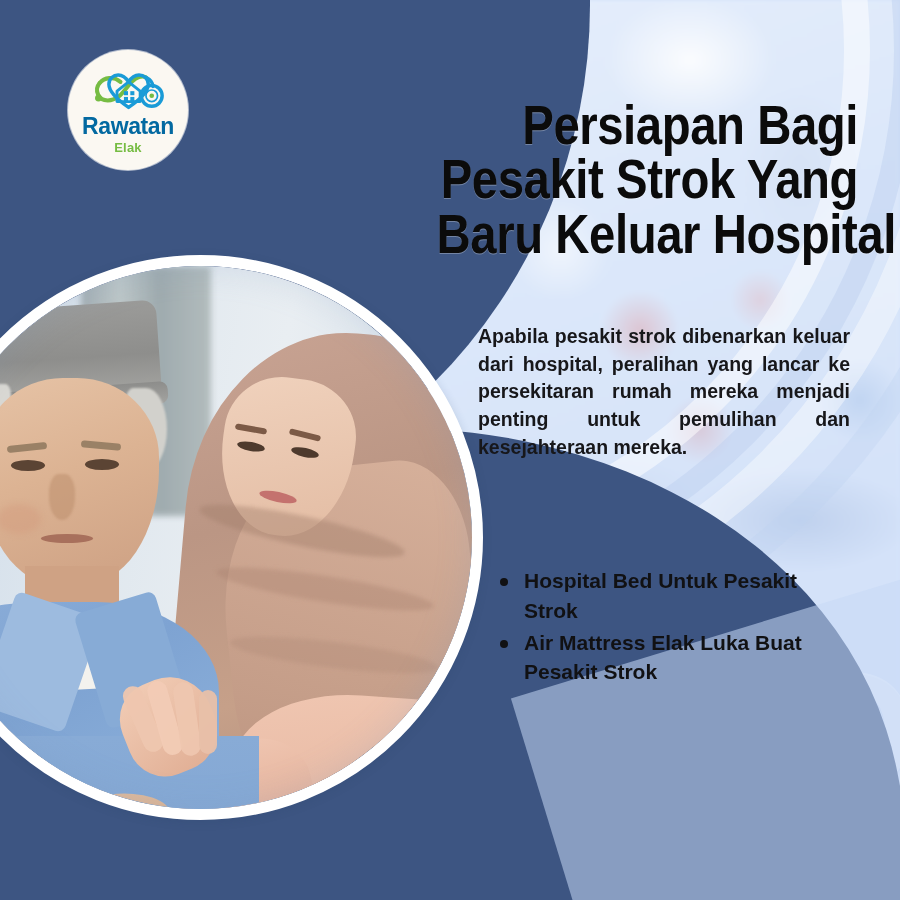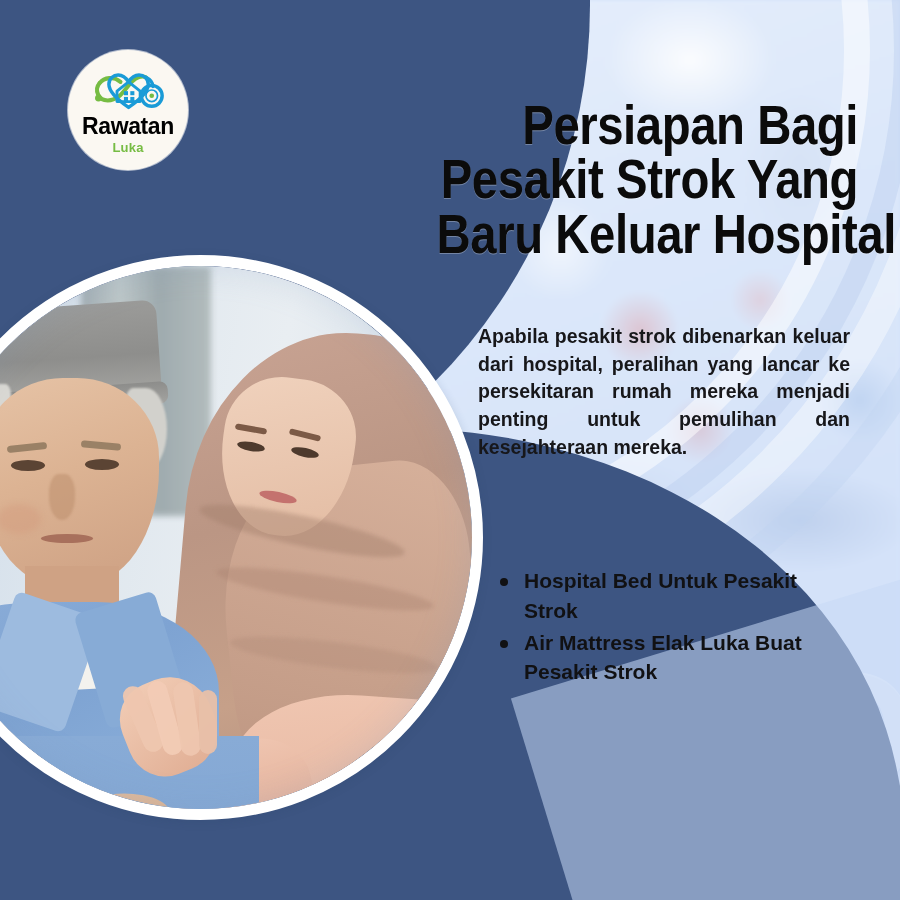--- a/index.html
+++ b/index.html
@@ -101,21 +101,21 @@
     left:68px; top:50px;
     width:120px; height:120px;
     border-radius:50%;
     background:#fbf8f2;
     display:flex; flex-direction:column;
     align-items:center; justify-content:center;
     box-shadow:0 0 0 1px rgba(255,255,255,.6);
   }
   .logo-mark { width:76px; height:44px; margin-top:2px; }
   .logo-word {
-    font-size:23px; font-weight:bold; color:#000000;
+    font-size:23px; font-weight:bold; color:#0369a1;
     letter-spacing:-.4px; line-height:1; margin-top:3px;
   }
   .logo-sub {
     font-size:13px; font-weight:bold; color:#76bc43;
     letter-spacing:.2px; line-height:1; margin-top:3px;
   }
 
   
   .photo-circle {
     position:absolute;
@@ -382,21 +382,21 @@
       <rect x="69" y="40" width="7" height="7" fill="#1a9bd7"></rect>
       <rect x="58" y="50" width="7" height="7" fill="#1a9bd7"></rect>
       <rect x="69" y="50" width="7" height="7" fill="#1a9bd7"></rect>
 
       <circle cx="106" cy="48" r="18" fill="none" stroke="#1a9bd7" stroke-width="6"></circle>
       <circle cx="106" cy="48" r="10" fill="none" stroke="#1a9bd7" stroke-width="3"></circle>
       <circle cx="106" cy="48" r="4" fill="#76bc43"></circle>
       <path d="M96 16 C104 20 108 26 108 32" fill="none" stroke="#1a9bd7" stroke-width="6" stroke-linecap="round"></path>
     </svg>
     <div class="logo-word">Rawatan</div>
-    <div class="logo-sub">Luka</div>
+    <div class="logo-sub">Elak</div>
   </div>
 
   <div class="photo-circle">
     <div class="photo-inner">
       <div class="ph ph-room"></div>
       <div class="ph ph-curtain"></div>
       <div class="ph ph-wallline"></div>
 
       <div class="ph ph-hijab-back"></div>
       <div class="ph ph-hijab-drape"></div>

